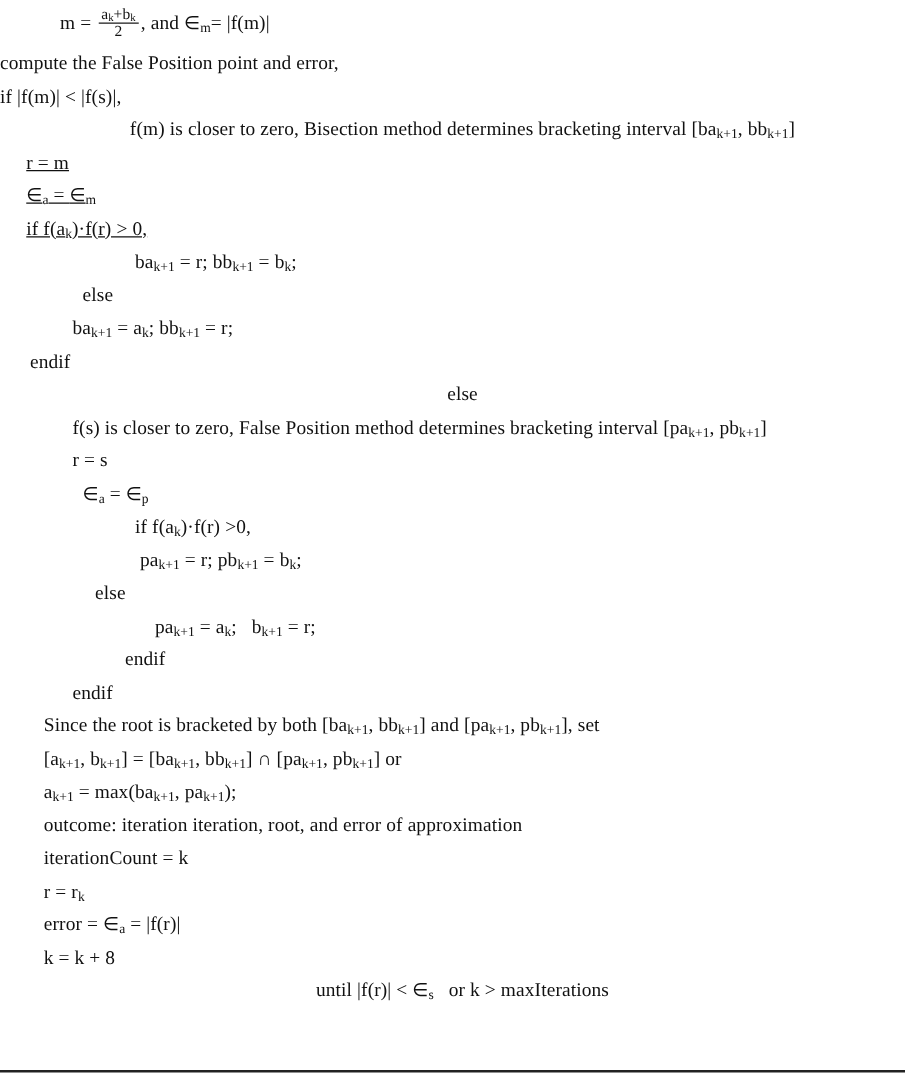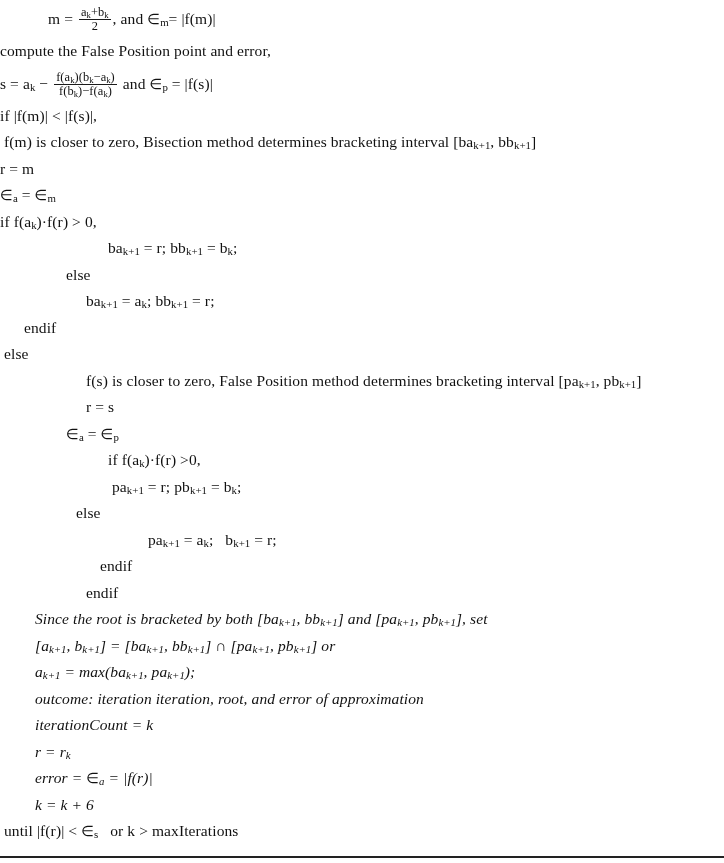--- a/index.html
+++ b/index.html
@@ -23,33 +23,33 @@
   }
   .line {
     position: relative;
     font-size: 15.5px;
     line-height: 26.5px;
     white-space: nowrap;
     color: #111;
     letter-spacing: 0.1px;
   }
   
-  .i0  { padding-left: 4px; }
+  .i0  { padding-left: 16px; text-align: center; }
   .i1  { }
-  .i2  { padding-left: 0; }
+  .i2  { padding-left: 21px; text-decoration: underline; }
   .i3  { padding-left: 24px; }
-  .i4  { padding-left: 35px; font-style: italic; }
+  .i4  { padding-left: 35px; }
   .i5  { padding-left: 48px; }
-  .i6  { padding-left: 86px; }
+  .i6  { padding-left: 58px; }
   .i7  { padding-left: 66px; }
   .i8  { padding-left: 76px; }
   .i9  { padding-left: 88px; margin-left: 20px; }
   .i10 { padding-left: 100px; }
   .i11 { padding-left: 112px; }
-  .i12 { padding-left: 124px; margin-left: 24px; }
+  .i12 { padding-left: 124px; }
 
   sub {
     font-size: 0.70em;
     vertical-align: -0.23em;
     line-height: 0;
     letter-spacing: 0;
   }
   .eps {
     font-family: "DejaVu Sans", sans-serif;
     font-size: 0.95em;
@@ -91,23 +91,20 @@
 <body>
 
 <div id="pseudocode">
 
   <div class="line i5 tallline2">
     <span>m = </span><span class="frac"><span class="num">a<sub>k</sub>+b<sub>k</sub></span><span class="den">2</span></span><span>, and <span class="eps">∈</span><sub>m</sub>= |f(m)|</span>
   </div>
 
   <div class="line i1">compute the False Position point and error,</div>
 
-  <div class="line i1 tallline2">
-    <span>s = a<sub>k</sub> − </span><span class="frac tall"><span class="num">f(a<sub>k</sub>)(b<sub>k</sub>−a<sub>k</sub>)</span><span class="den">f(b<sub>k</sub>)−f(a<sub>k</sub>)</span></span><span>&nbsp;and <span class="eps">∈</span><sub>p</sub> = |f(s)|</span>
-  </div>
 
   <div class="line i1">if |f(m)| &lt; |f(s)|,</div>
 
   <div class="line i0">f(m) is closer to zero, Bisection method determines bracketing interval [ba<sub>k+1</sub>, bb<sub>k+1</sub>]</div>
 
   <div class="line i2">r = m</div>
 
   <div class="line i2"><span class="eps">∈</span><sub>a</sub> = <span class="eps">∈</span><sub>m</sub></div>
 
   <div class="line i2">if f(a<sub>k</sub>)·f(r) &gt; 0,</div>
@@ -148,19 +145,19 @@
 
 
   <div class="line i4">outcome: iteration iteration, root, and error of approximation</div>
 
   <div class="line i4">iterationCount = k</div>
 
   <div class="line i4">r = r<sub>k</sub></div>
 
   <div class="line i4">error = <span class="eps">∈</span><sub>a</sub> = |f(r)|</div>
 
-  <div class="line i4">k = k + 6</div>
+  <div class="line i4">k = k + 8</div>
 
   <div class="line i0">until |f(r)| &lt; <span class="eps">∈</span><sub>s</sub>&nbsp;&nbsp; or k &gt; maxIterations</div>
 
 </div>
 
 <div class="rule" id="bottom-rule" style="top: 856px;"></div>
 
 </body></html>

